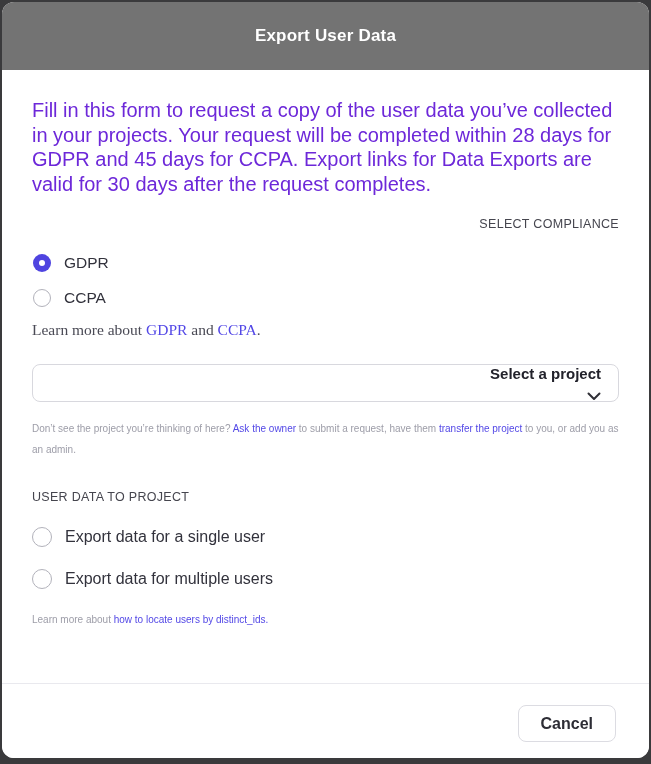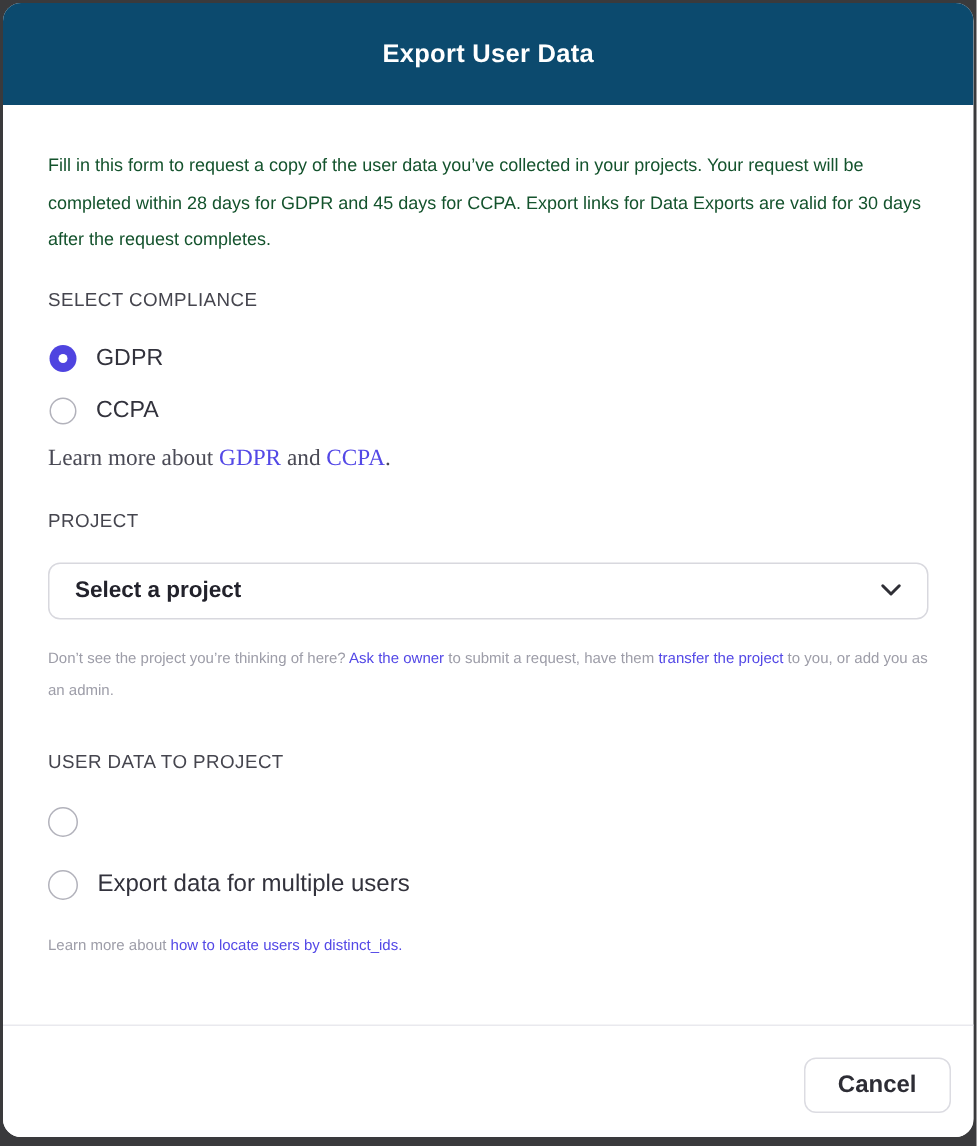--- a/index.html
+++ b/index.html
@@ -13,40 +13,40 @@
   .modal {
     position: absolute;
     left: 2px; right: 2px; top: 2px; bottom: 6px;
     background: #ffffff;
     border-radius: 12px;
     display: flex;
     flex-direction: column;
     overflow: hidden;
   }
   .modal-header {
-    background: #0c4a6e;
+    background: #737373;
     height: 68px;
     flex: 0 0 auto;
     display: flex;
     align-items: center;
     justify-content: center;
   }
   .modal-title {
     color: #ffffff;
     font-size: 17px;
     font-weight: 700;
     letter-spacing: 0.2px;
   }
   .modal-body {
     flex: 1 1 auto;
     padding: 28px 30px 0 30px;
   }
   .intro {
-    color: #14532d;
-    font-size: 12px;
+    color: #6d28d9;
+    font-size: 20px;
     line-height: 24.5px;
     margin-bottom: 21px;
   }
   .section-label {
     color: #45454e;
     font-size: 12.5px;
     letter-spacing: 0.3px;
     font-weight: 400;
   }
   .radio-row {
@@ -96,36 +96,37 @@
   .helper, .muted-line {
     color: #9d9da8;
     font-size: 10px;
     line-height: 21px;
   }
   .dropdown {
     height: 38px;
     border: 1px solid #d8d8de;
     border-radius: 8px;
     display: flex;
-    align-items: center;
+    align-items: flex-end;
     justify-content: space-between;
     padding: 0 17px;
     cursor: pointer;
     background: #ffffff;
+    flex-direction: column;
   }
   .dropdown-value {
     color: #22222b;
     font-size: 15px;
     font-weight: 700;
   }
   .chevron { display: flex; align-items: center; }
   .modal-footer {
     flex: 0 0 auto;
     border-top: 1px solid #e9e9ee;
-    padding: 21px 15px 16px 27px;
+    padding: 21px 33px 16px 27px;
     display: flex;
     justify-content: flex-end;
     align-items: center;
     gap: 28px;
     background: #ffffff;
   }
   .btn {
     height: 37px;
     border-radius: 8px;
     font-size: 16px;
@@ -143,21 +144,21 @@
     padding: 0 22px;
   }
   .btn-submit {
     background: #b9b0f2;
     border: none;
     color: #ffffff;
     padding: 0 22px;
     cursor: default;
   }
   
-  .sp-compliance-label { margin-bottom: 23px; }
+  .sp-compliance-label { margin-bottom: 23px; text-align: right; }
   .sp-gdpr { margin-bottom: 17px; }
   .sp-ccpa { margin-bottom: 14px; }
   .sp-learn { margin-bottom: 25px; }
   .sp-project-label { margin-bottom: 21px; }
   .sp-dropdown { margin-bottom: 16px; }
   .sp-helper { margin-bottom: 30px; }
   .sp-userdata-label { margin-bottom: 23px; }
   .sp-single { margin-bottom: 22px; }
   .sp-multiple { margin-bottom: 20px; align-items: center; }
 </style>
@@ -181,37 +182,37 @@
       <span class="radio-label">GDPR</span>
     </div>
 
     <div class="radio-row compliance sp-ccpa">
       <span class="radio-circle"></span>
       <span class="radio-label">CCPA</span>
     </div>
 
     <div class="learn-line sp-learn"><span>Learn more about </span><a>GDPR</a><span> and </span><a>CCPA</a><span>.</span></div>
 
-    <div class="section-label sp-project-label">PROJECT</div>
 
     <div class="dropdown sp-dropdown">
       <span class="dropdown-value">Select a project</span>
       <span class="chevron">
         <svg width="14" height="9" viewBox="0 0 14 9" fill="none">
           <path d="M1.5 1.5 L7 7 L12.5 1.5" stroke="#2f2f36" stroke-width="2" stroke-linecap="round" stroke-linejoin="round"></path>
         </svg>
       </span>
     </div>
 
     <div class="helper sp-helper"><span>Don’t see the project you’re thinking of here? </span><a>Ask the owner</a><span> to submit a request, have them </span><a>transfer the project</a><span> to you, or add you as an admin.</span></div>
 
     <div class="section-label sp-userdata-label">USER DATA TO PROJECT</div>
 
     <div class="radio-row sp-single">
       <span class="radio-circle large"></span>
+      <span class="radio-label large">Export data for a single user</span>
     </div>
 
     <div class="radio-row sp-multiple">
       <span class="radio-circle large"></span>
       <span class="radio-label large">Export data for multiple users</span>
     </div>
 
     <div class="muted-line"><span>Learn more about </span><a>how to locate users by distinct_ids.</a></div>
 
   </div>

